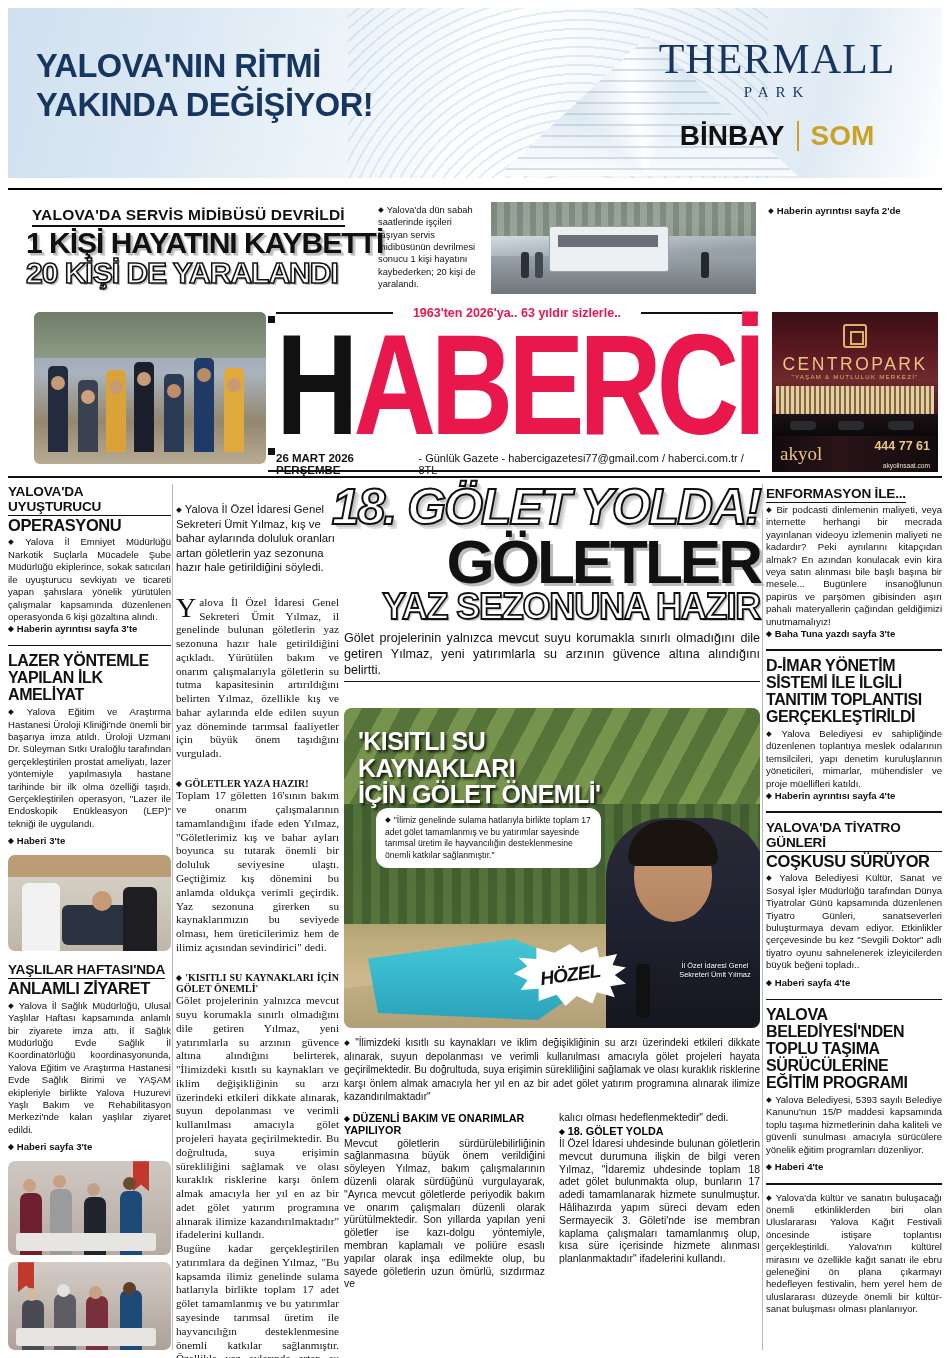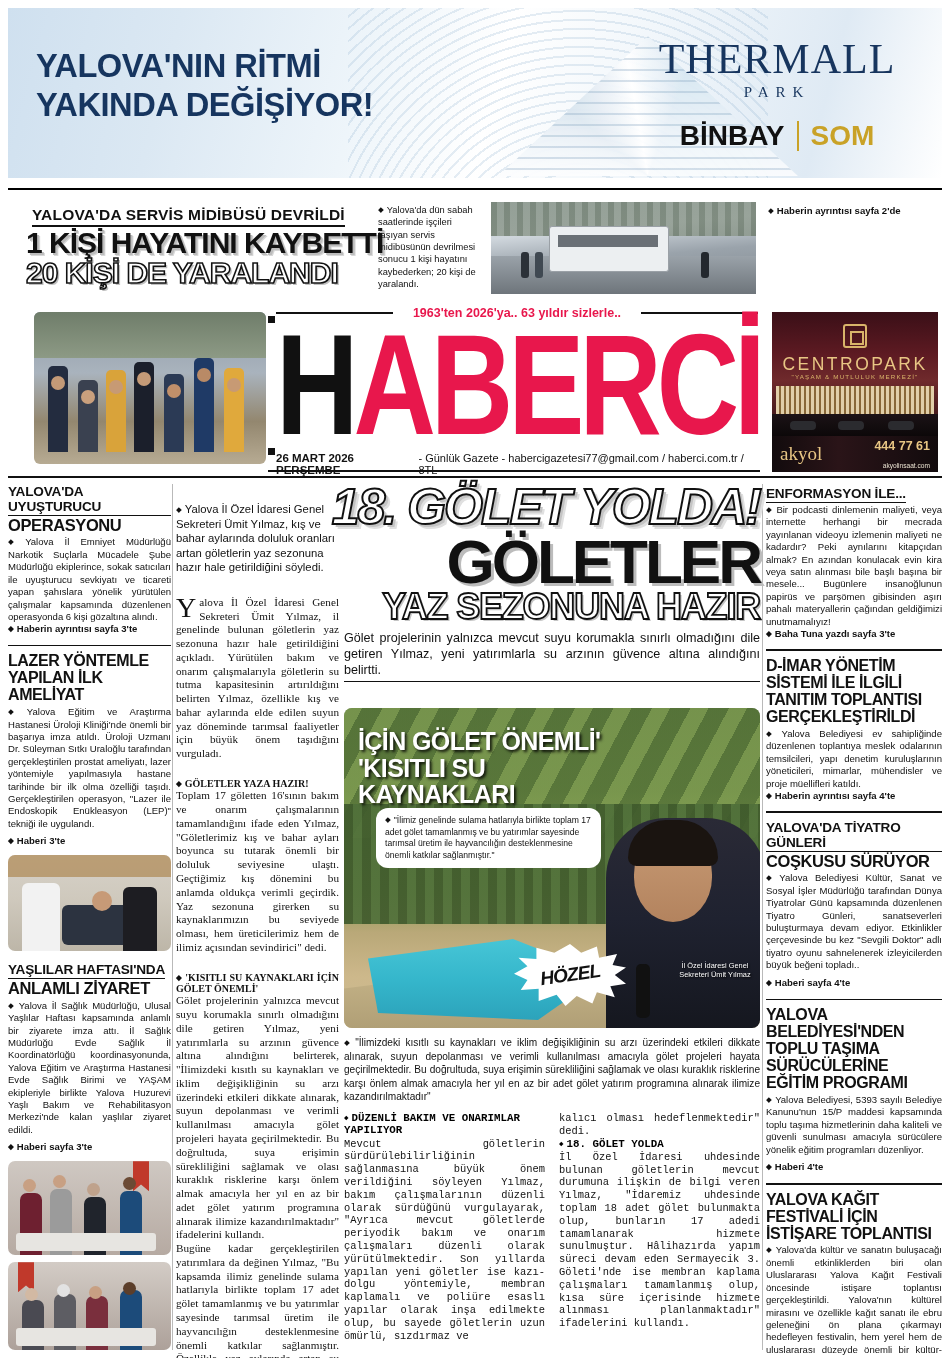--- a/index.html
+++ b/index.html
@@ -265,21 +265,21 @@
     font-size:19px; font-weight:bold; color:#111; font-style:italic; letter-spacing:-.8px;
     transform:rotate(-8deg);
   }
 
   .under-hero {
     position:absolute; left:168px; top:552px; width:416px;
     font-size:10.1px; line-height:1.34; color:#111; text-align:justify;
   }
   .two-sub {
     position:absolute; left:168px; top:628px; width:416px;
-    display:flex; gap:14px; font-family:Liberation Mono, monospace;
+    display:flex; gap:14px; font-family:Liberation Sans, sans-serif;
   }
   .two-sub .c { width:201px; }
   .two-sub .sh { font-weight:bold; font-size:10.8px; line-height:1.14; margin-bottom:1px; }
   .two-sub p { font-size:10.4px; line-height:1.23; text-align:justify; color:#111; }
   .bullet::before{
     content:"\25C6"; font-size:7.5px; margin-right:3px; vertical-align:1px;
   }
 </style>
 </head>
 <body>
@@ -456,22 +456,22 @@
         <p>Bugüne kadar gerçekleştirilen yatırımlara da değinen Yılmaz, "Bu kapsamda ilimiz genelinde sulama hatlarıyla birlikte toplam 17 adet gölet tamamlanmış ve bu yatırımlar sayesinde tarımsal üretim ile hayvancılığın desteklenmesine önemli katkılar sağlanmıştır. Özellikle yaz aylarında artan su ihtiyacının karşılanmasında göletlerimiz kritik bir rol üstlenmektedir" şeklinde konuştu.</p>
       </div>
     </div>
 
     <div class="hero">
       <div class="fields"></div>
       <div class="forest"></div>
       <div class="bund"></div>
       <div class="pond"></div>
       <div class="h-title">
+        <div>'KISITLI SU KAYNAKLARI</div>
         <div>İÇİN GÖLET ÖNEMLİ'</div>
-        <div>'KISITLI SU KAYNAKLARI</div>
       </div>
       <div class="bubble bullet">"İlimiz genelinde sulama hatlarıyla birlikte toplam 17 adet gölet tamamlanmış ve bu yatırımlar sayesinde tarımsal üretim ile hayvancılığın desteklenmesine önemli katkılar sağlanmıştır."</div>
       <div class="man">
         <div class="face"></div>
         <div class="hair"></div>
         <div class="mic"></div>
       </div>
       <div class="caption">İl Özel İdaresi Genel Sekreteri Ümit Yılmaz</div>
       <div class="starburst">
         <span>HÖZEL</span>
@@ -519,20 +519,19 @@
     <div class="divider"></div>
 
     <div class="st">
       <div class="h2 multi">YALOVA BELEDİYESİ'NDEN TOPLU TAŞIMA SÜRÜCÜLERİNE EĞİTİM PROGRAMI</div>
       <p class="bullet">Yalova Belediyesi, 5393 sayılı Belediye Kanunu'nun 15/P maddesi kapsamında toplu taşıma hizmetlerinin daha kaliteli ve güvenli sunulması amacıyla sürücülere yönelik eğitim programları düzenliyor.</p>
       <p class="bullet more" style="display:inline">Haberi 4'te</p>
     </div>
     <div class="divider"></div>
 
     <div class="st">
-      <div class="h2 multi">YALOVA KAĞIT FESTİVALİ İÇİN İSTİŞARE TOPLANTISI</div>
       <p class="bullet">Yalova'da kültür ve sanatın buluşacağı önemli etkinliklerden biri olan Uluslararası Yalova Kağıt Festivali öncesinde istişare toplantısı gerçekleştirildi. Yalova'nın kültürel mirasını ve özellikle kağıt sanatı ile ebru geleneğini ön plana çıkarmayı hedefleyen festivalin, hem yerel hem de uluslararası düzeyde önemli bir kültür-sanat buluşması olması planlanıyor.</p>
 
     </div>
 
   </div>
 
 </div>
 
 </body></html>

